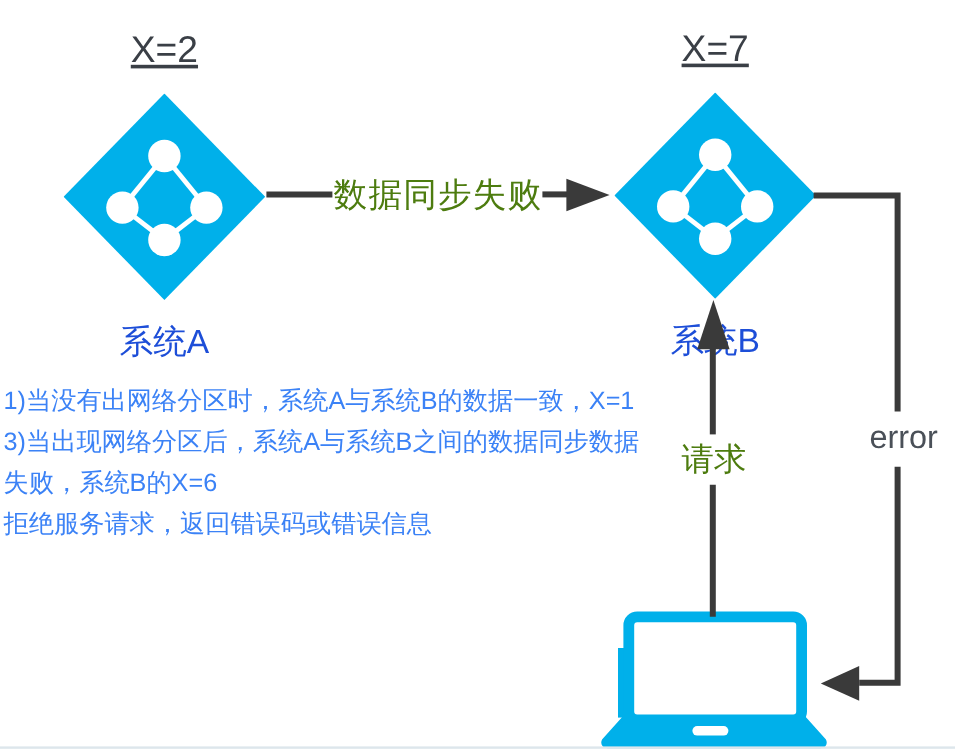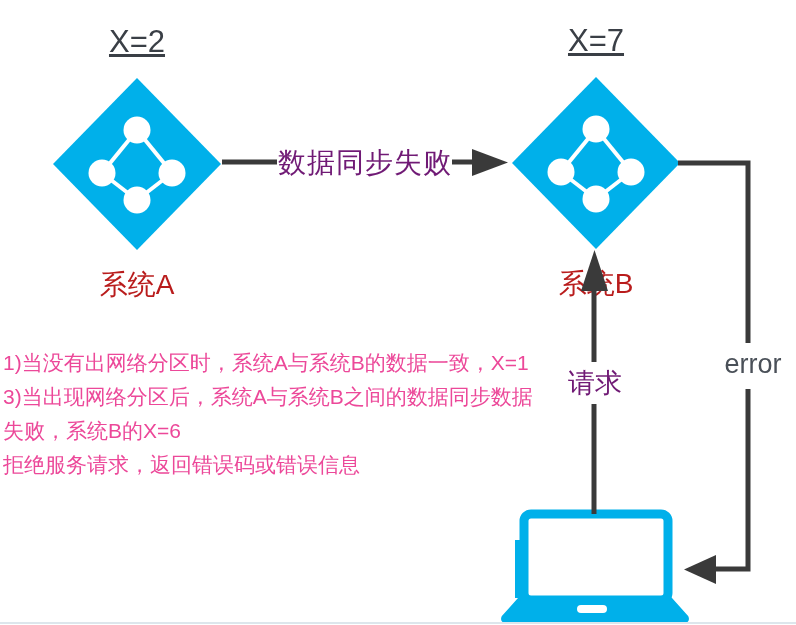--- a/index.html
+++ b/index.html
@@ -22,51 +22,50 @@
     position: absolute; top: 0; left: 0; right: 0;
     text-align: center;
     font-size: 31px; font-weight: 500;
     color: #3a3f46;
     text-decoration: underline;
   }
   .node-diamond { position: absolute; top: 54px; left: 0; }
   .node-name {
     position: absolute; top: 242px; left: 0; right: 0;
     text-align: center;
-    font-size: 28px; color: #b91c1c;
+    font-size: 28px; color: #1d4ed8;
   }
 
   
   #connectors {
     position: absolute; left: 0; top: 0;
     width: 796px; height: 625px;
     pointer-events: none;
   }
   .conn-line { stroke: #3a3a3a; stroke-width: 5; fill: none; }
   .conn-head { fill: #3a3a3a; stroke: none; }
 
   
   .edge-label {
     position: absolute;
-    color: #701a75;
+    color: #4d7c0f;
     text-align: center;
     white-space: nowrap;
   }
   #sync-label  { left: 272px; top: 144px; width: 186px; font-size: 28px; letter-spacing: 1px; }
   #request-label { left: 559px; top: 365px; width: 72px; font-size: 27px; }
   #error-label { left: 710px; top: 349px; width: 86px; font-size: 27px; color: #4a5058; }
 
   
   #annotation {
     position: absolute; left: 3px; top: 318px;
     width: 548px;
     font-size: 21px;
     line-height: 34px;
-    color: #ec4899;
-    margin-top: 28px;
+    color: #3b82f6;
   }
   .annotation-line { white-space: nowrap; }
 
   
   #laptop { position: absolute; left: 498px; top: 506px; }
 
   
   #bottom-edge {
     position: absolute; left: 0; top: 622px;
     width: 796px; height: 2px;

